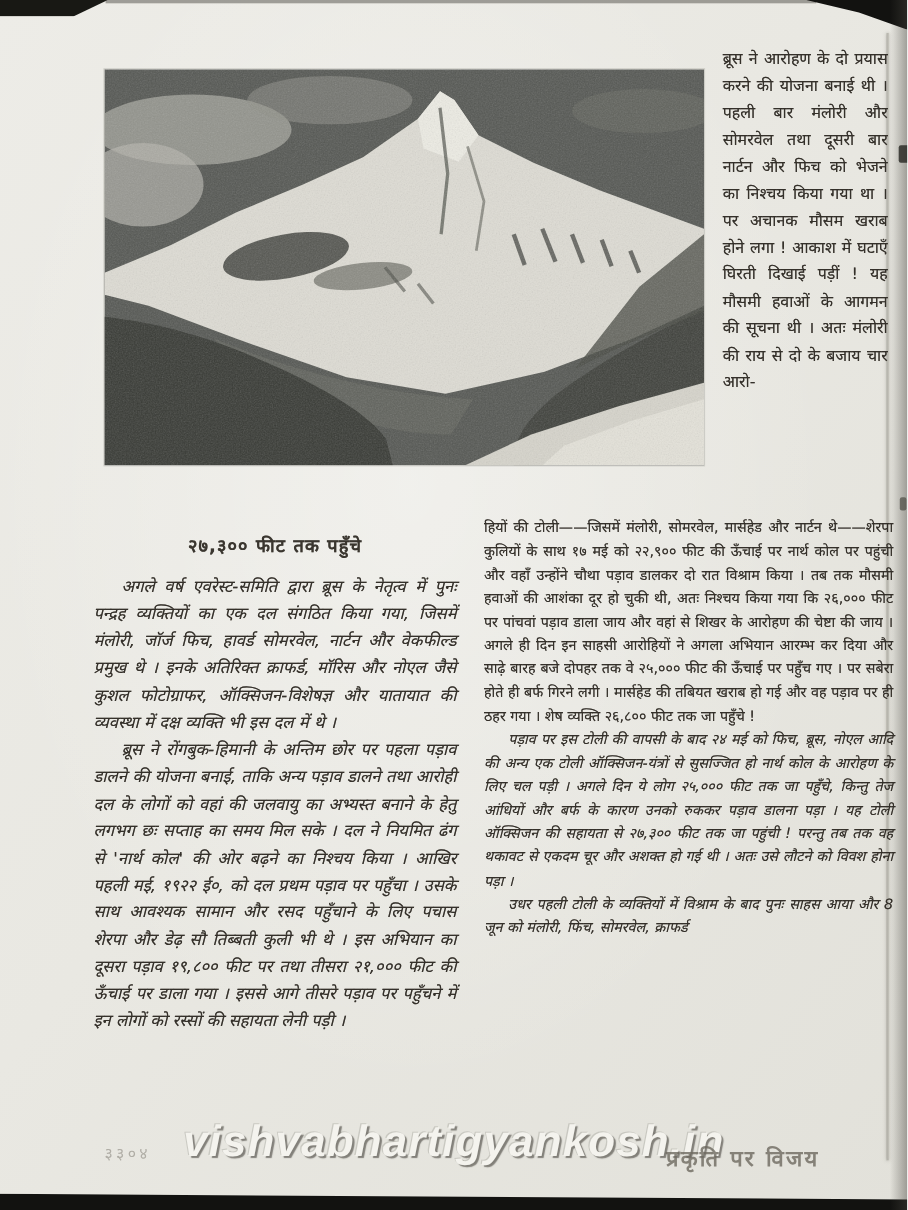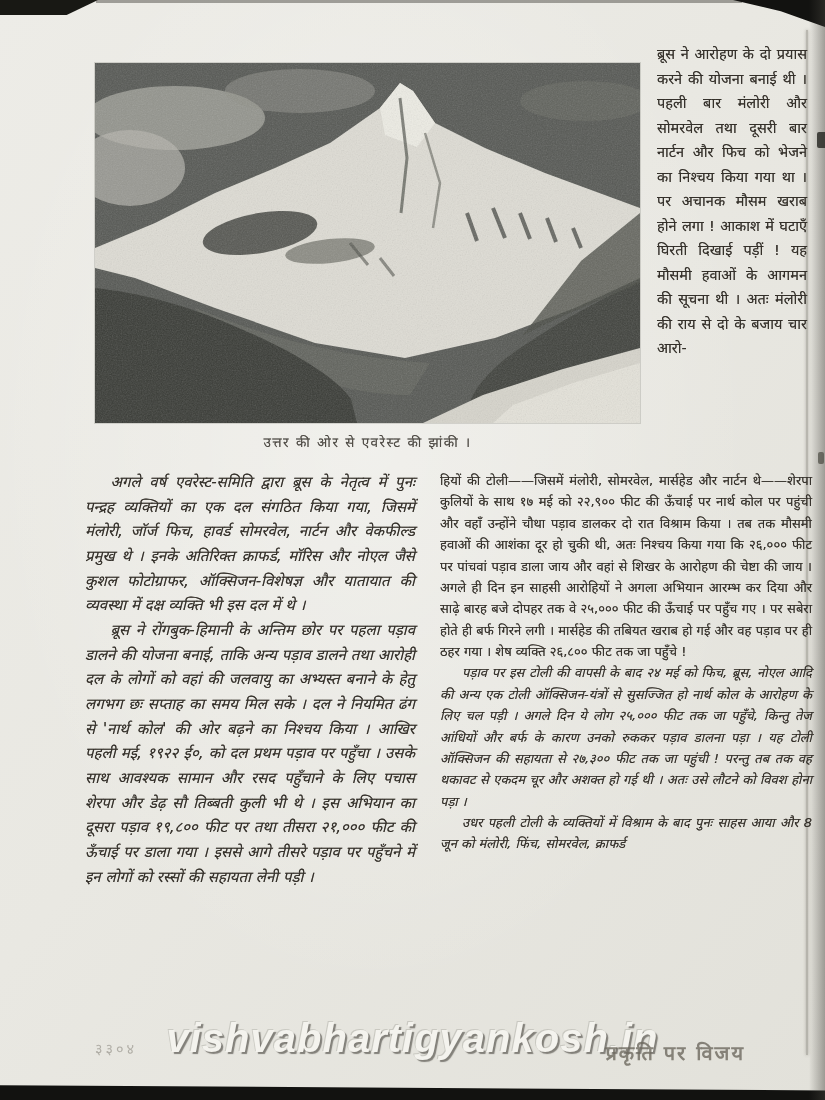--- a/index.html
+++ b/index.html
@@ -113,27 +113,27 @@
 
       <path d="M545,360 L545,218 C498,240 450,266 410,296 C386,316 370,336 372,360 Z" fill="#40423d"></path>
       <path d="M545,150 L545,220 470,252 428,272 486,198 Z" fill="#4a4c45" opacity="0.8"></path>
 
       <path d="M545,285 L468,306 388,332 328,360 L545,360 Z" fill="#d6d4cb"></path>
       <path d="M545,300 L478,320 418,342 398,360 L545,360 Z" fill="#e5e3da" opacity="0.9"></path>
 
       <rect width="545" height="360" filter="url(#grainF)" opacity="0.22"></rect>
     </svg>
   </div>
-  <div class="caption ink">उत्तर की ओर से एवरेस्ट की झांकी ।</div>
 
   <div class="sidebar-col ink col">
     <p>ब्रूस ने आरोहण के दो प्रयास करने की योजना बनाई थी । पहली बार मंलोरी और सोमरवेल तथा दूसरी बार नार्टन और फिच को भेजने का निश्चय किया गया था । पर अचानक मौसम खराब होने लगा ! आकाश में घटाएँ घिरती दिखाई पड़ीं ! यह मौसमी हवाओं के आगमन की सूचना थी । अतः मंलोरी की राय से दो के बजाय चार आरो-</p>
   </div>
 
   <div class="left-col ink col">
+    <div class="section-heading">२७,३०० फीट तक पहुँचे</div>
     <p class="indent">अगले वर्ष एवरेस्ट-समिति द्वारा ब्रूस के नेतृत्व में पुनः पन्द्रह व्यक्तियों का एक दल संगठित किया गया, जिसमें मंलोरी, जॉर्ज फिच, हावर्ड सोमरवेल, नार्टन और वेकफील्ड प्रमुख थे । इनके अतिरिक्त क्राफर्ड, मॉरिस और नोएल जैसे कुशल फोटोग्राफर, ऑक्सिजन-विशेषज्ञ और यातायात की व्यवस्था में दक्ष व्यक्ति भी इस दल में थे ।</p>
     <p class="indent">ब्रूस ने रोंगबुक-हिमानी के अन्तिम छोर पर पहला पड़ाव डालने की योजना बनाई, ताकि अन्य पड़ाव डालने तथा आरोही दल के लोगों को वहां की जलवायु का अभ्यस्त बनाने के हेतु लगभग छः सप्ताह का समय मिल सके । दल ने नियमित ढंग से 'नार्थ कोल' की ओर बढ़ने का निश्चय किया । आखिर पहली मई, १९२२ ई०, को दल प्रथम पड़ाव पर पहुँचा । उसके साथ आवश्यक सामान और रसद पहुँचाने के लिए पचास शेरपा और डेढ़ सौ तिब्बती कुली भी थे । इस अभियान का दूसरा पड़ाव १९,८०० फीट पर तथा तीसरा २१,००० फीट की ऊँचाई पर डाला गया । इससे आगे तीसरे पड़ाव पर पहुँचने में इन लोगों को रस्सों की सहायता लेनी पड़ी ।</p>
   </div>
 
   <div class="right-col ink col">
     <p>हियों की टोली——जिसमें मंलोरी, सोमरवेल, मार्सहेड और नार्टन थे——शेरपा कुलियों के साथ १७ मई को २२,९०० फीट की ऊँचाई पर नार्थ कोल पर पहुंची और वहाँ उन्होंने चौथा पड़ाव डालकर दो रात विश्राम किया । तब तक मौसमी हवाओं की आशंका दूर हो चुकी थी, अतः निश्चय किया गया कि २६,००० फीट पर पांचवां पड़ाव डाला जाय और वहां से शिखर के आरोहण की चेष्टा की जाय । अगले ही दिन इन साहसी आरोहियों ने अगला अभियान आरम्भ कर दिया और साढ़े बारह बजे दोपहर तक वे २५,००० फीट की ऊँचाई पर पहुँच गए । पर सबेरा होते ही बर्फ गिरने लगी । मार्सहेड की तबियत खराब हो गई और वह पड़ाव पर ही ठहर गया । शेष व्यक्ति २६,८०० फीट तक जा पहुँचे !</p>
     <p class="indent">पड़ाव पर इस टोली की वापसी के बाद २४ मई को फिच, ब्रूस, नोएल आदि की अन्य एक टोली ऑक्सिजन-यंत्रों से सुसज्जित हो नार्थ कोल के आरोहण के लिए चल पड़ी । अगले दिन ये लोग २५,००० फीट तक जा पहुँचे, किन्तु तेज आंधियों और बर्फ के कारण उनको रुककर पड़ाव डालना पड़ा । यह टोली ऑक्सिजन की सहायता से २७,३०० फीट तक जा पहुंची ! परन्तु तब तक वह थकावट से एकदम चूर और अशक्त हो गई थी । अतः उसे लौटने को विवश होना पड़ा ।</p>
     <p class="indent">उधर पहली टोली के व्यक्तियों में विश्राम के बाद पुनः साहस आया और 8 जून को मंलोरी, फिंच, सोमरवेल, क्राफर्ड</p>
   </div>
 

